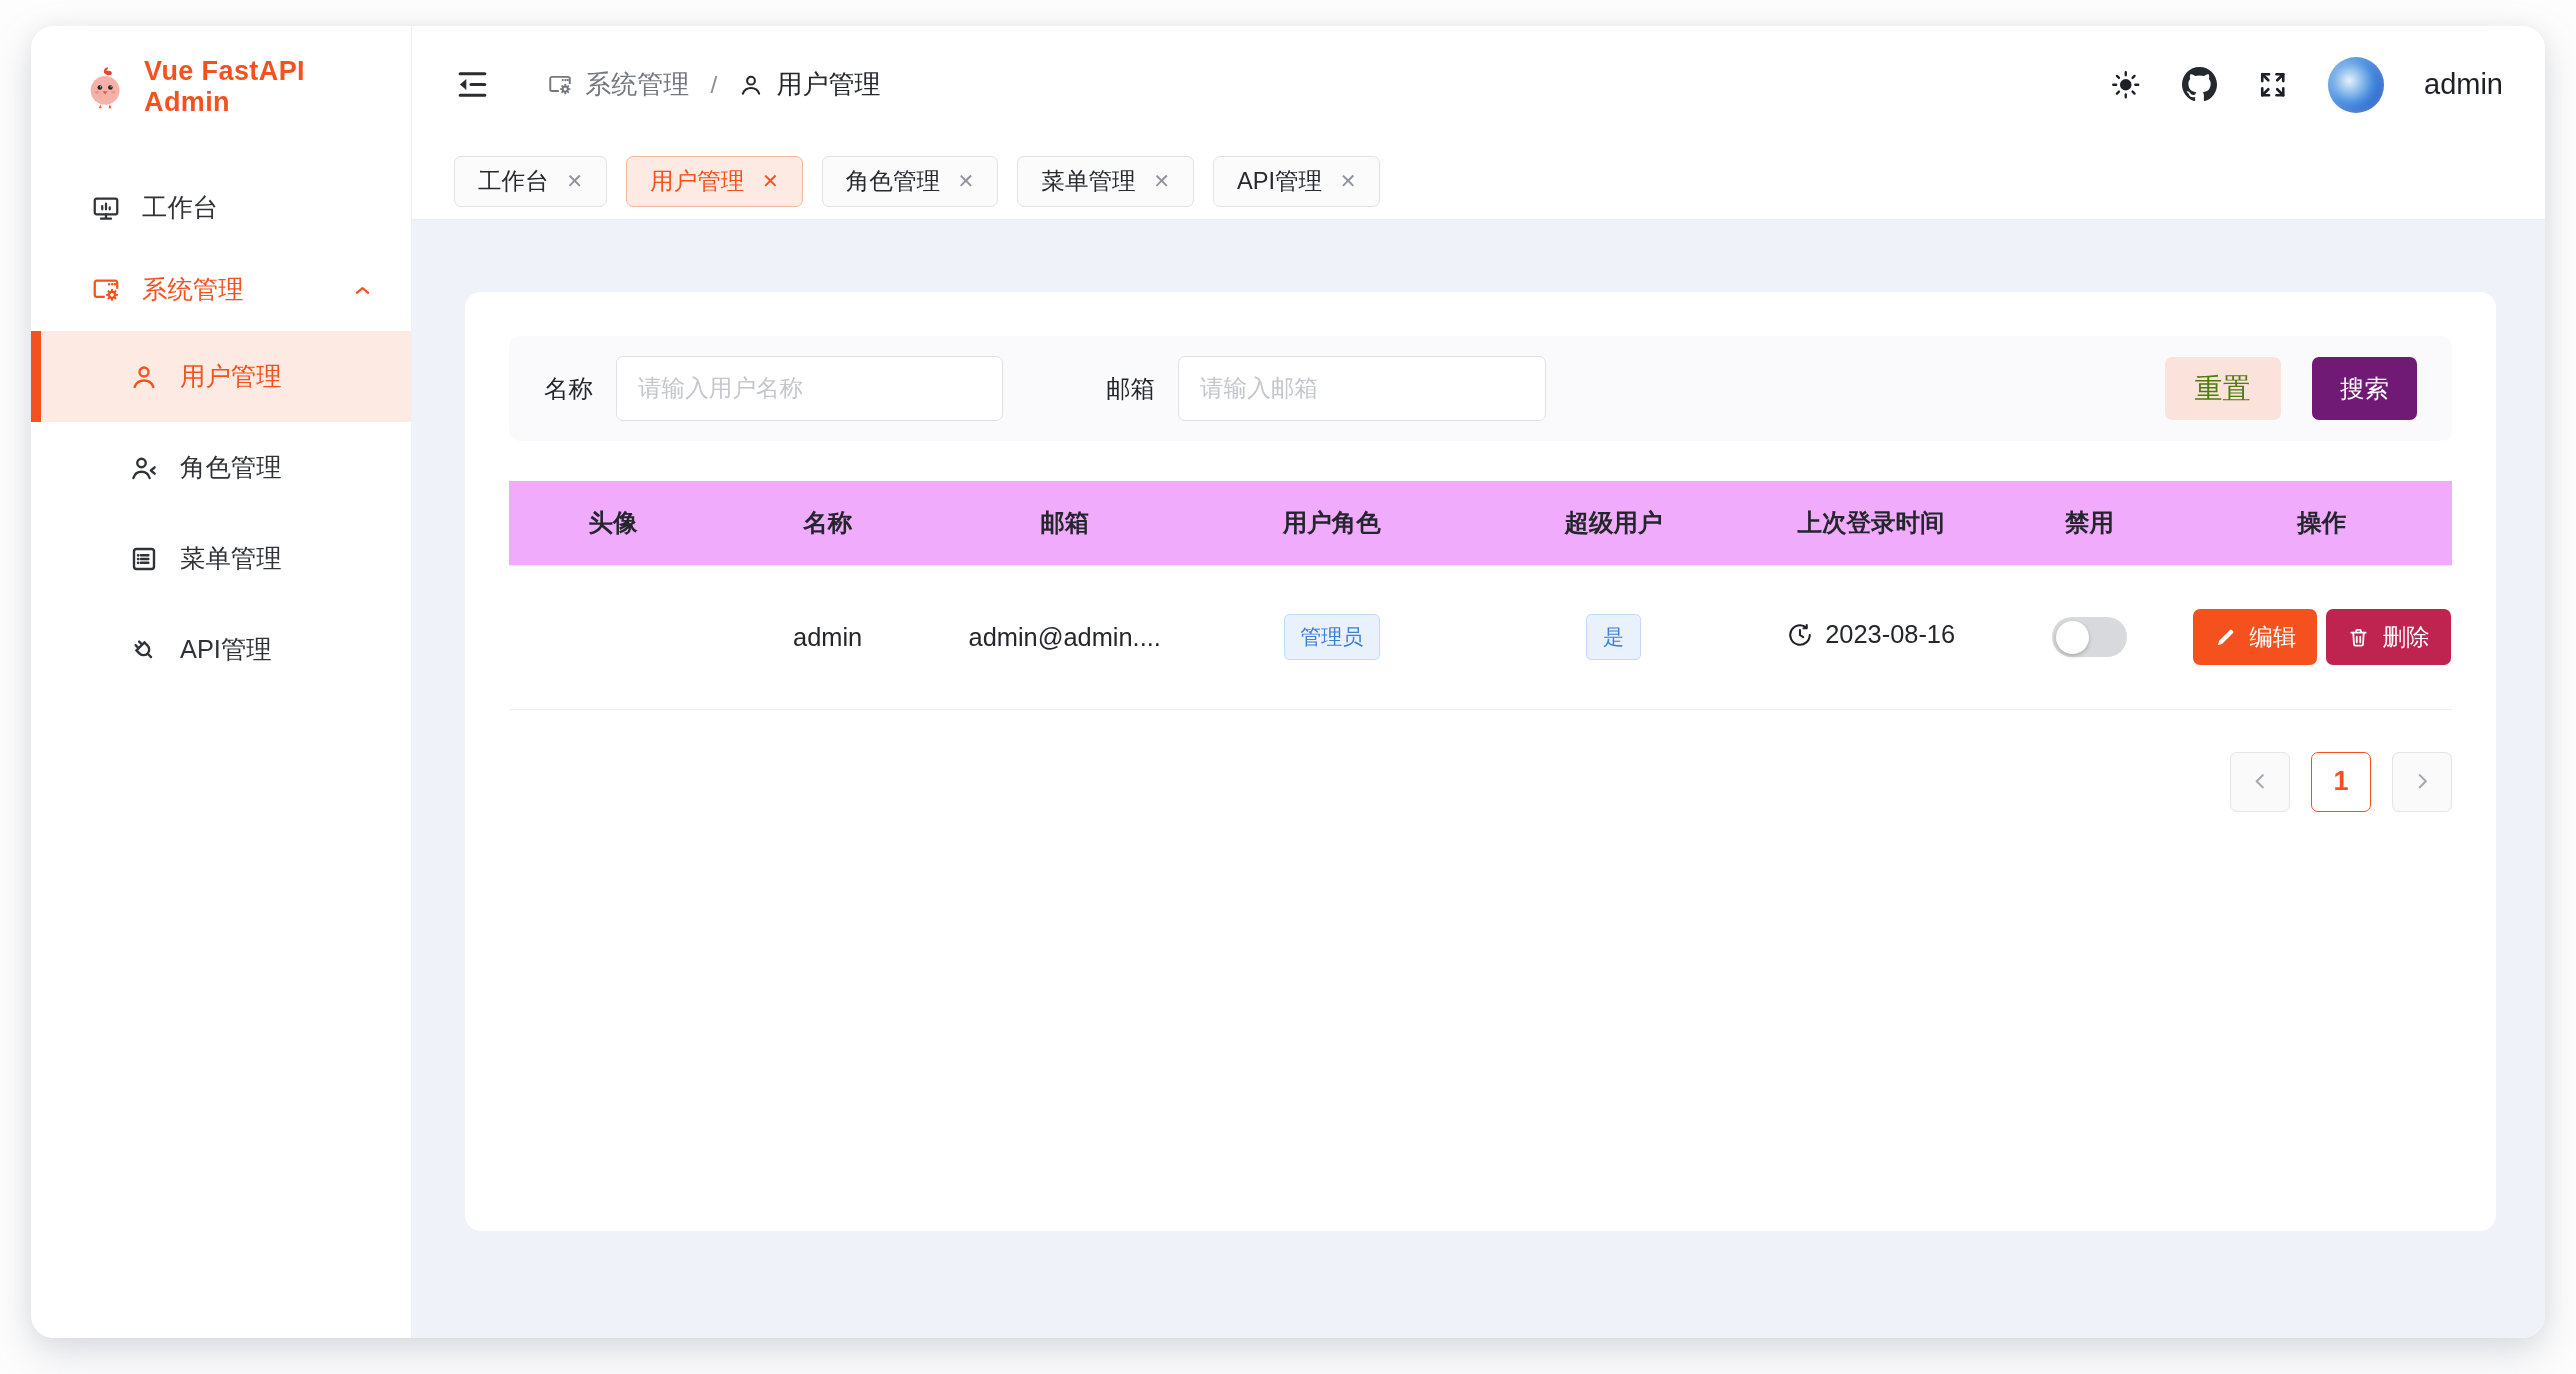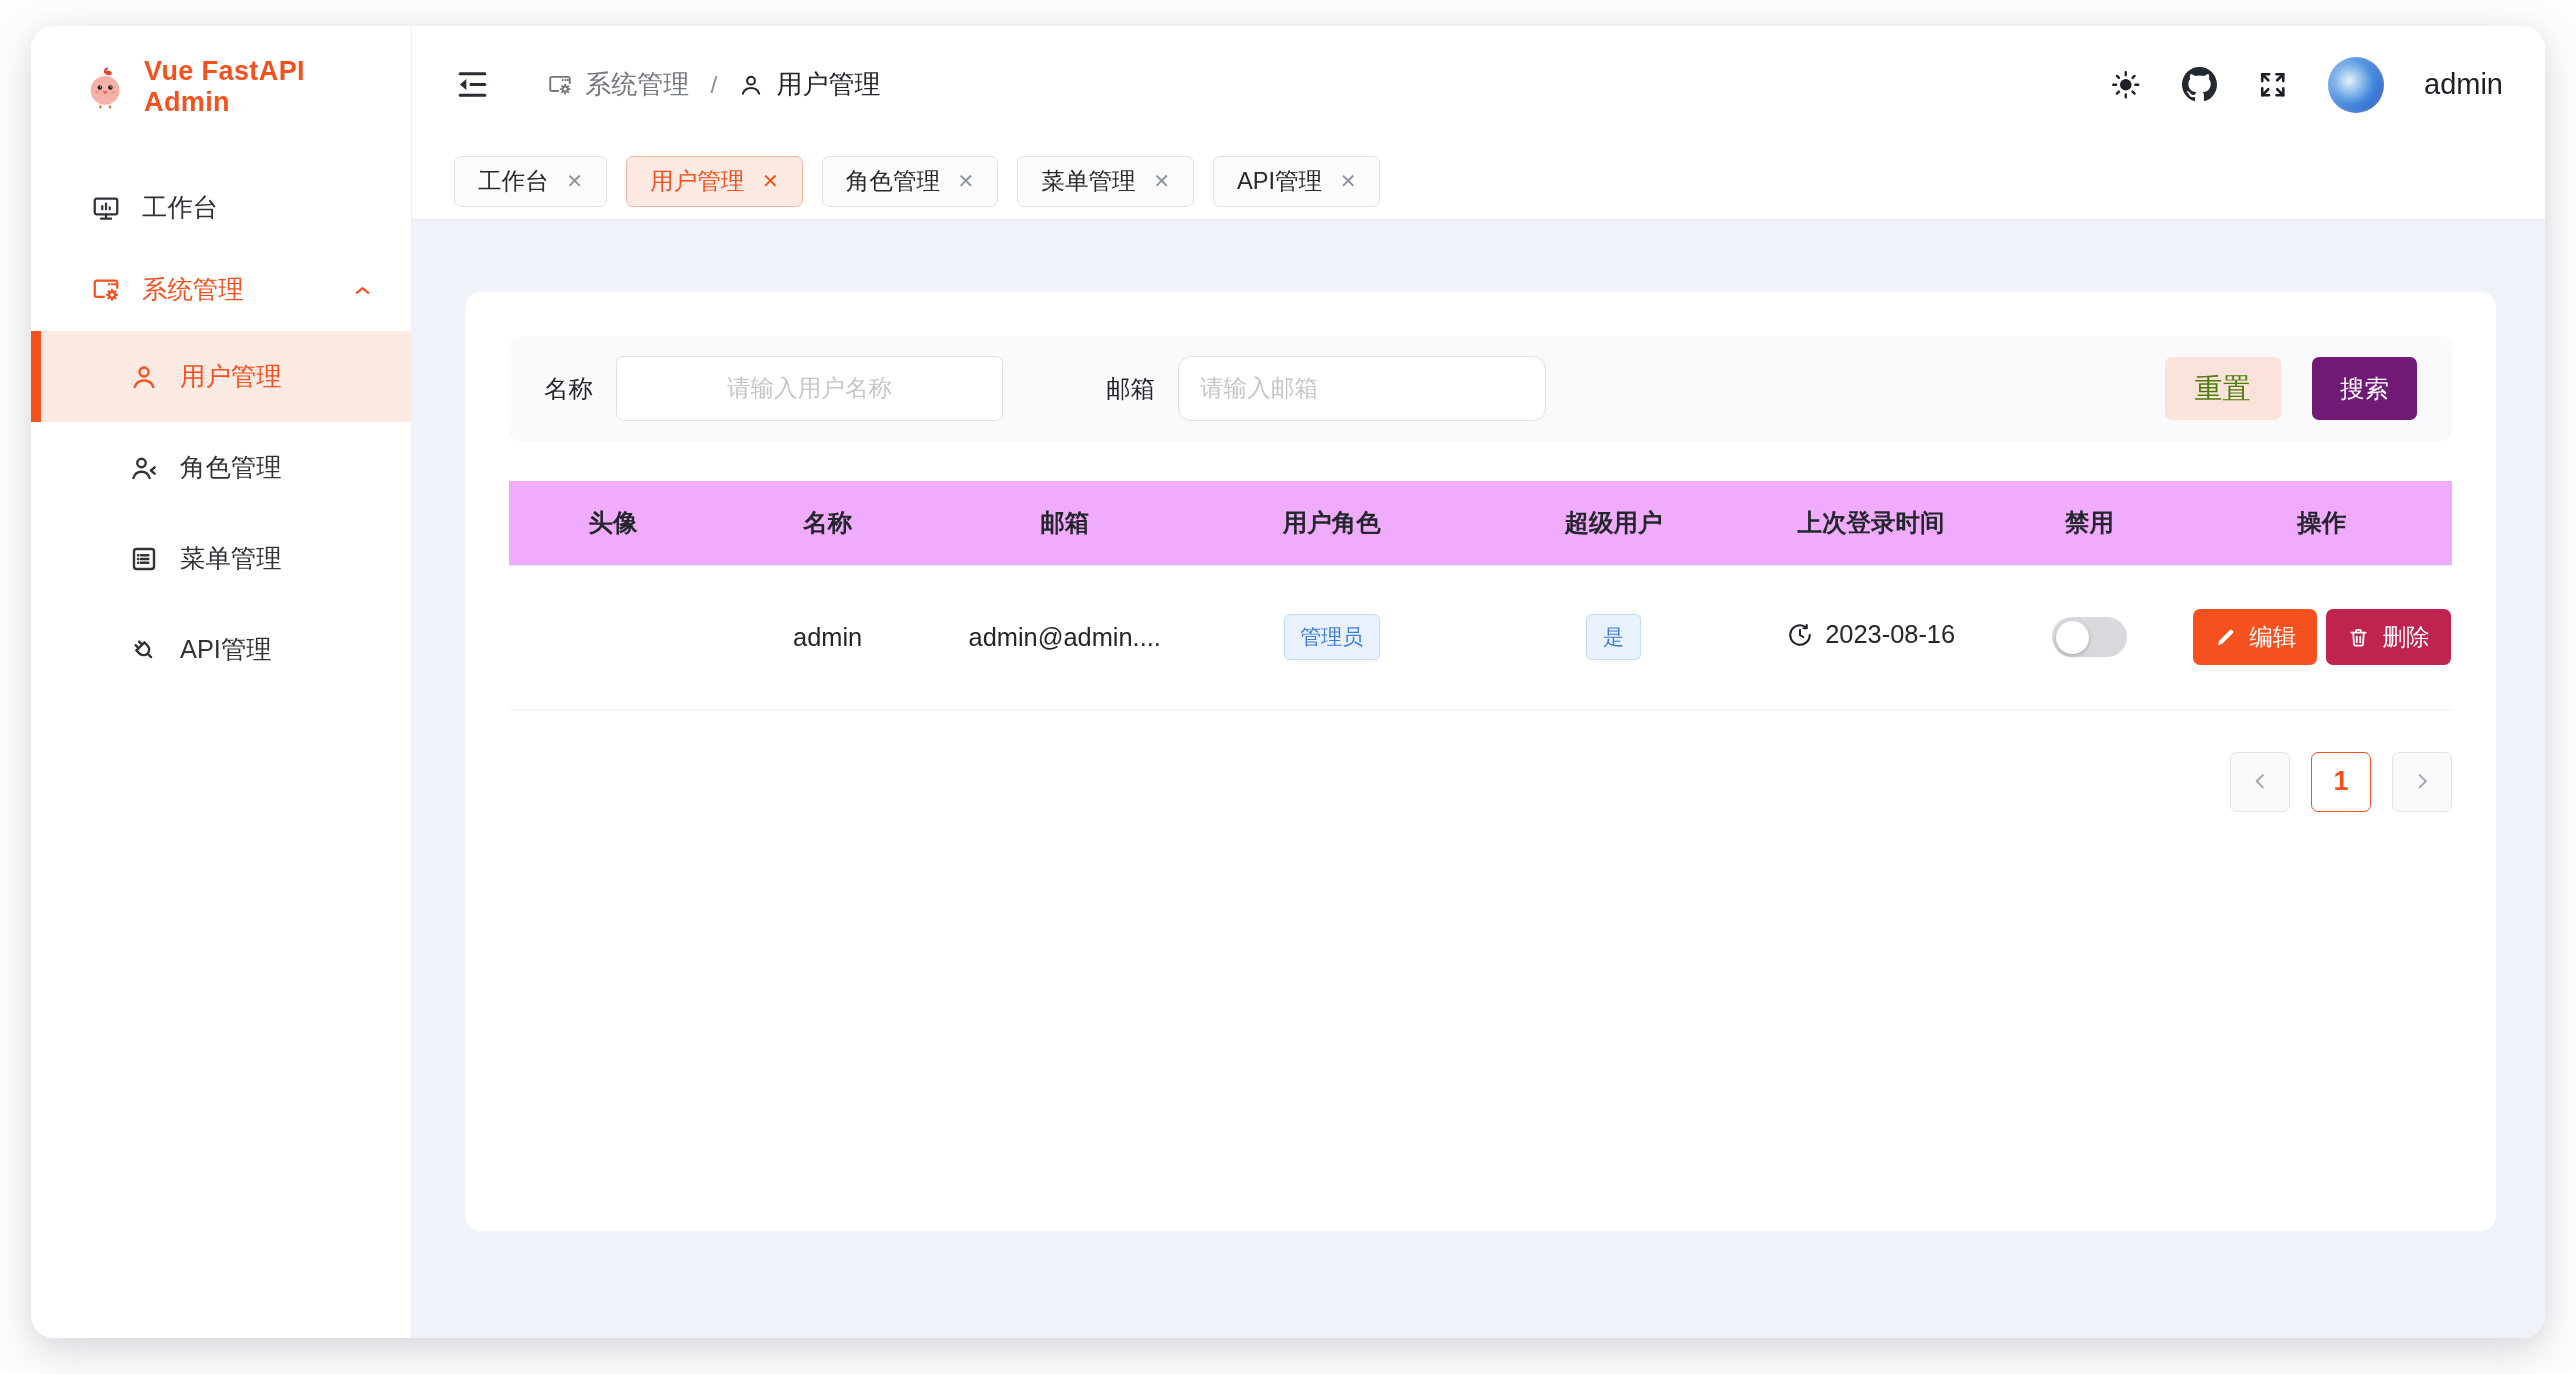--- a/index.html
+++ b/index.html
@@ -51,22 +51,22 @@
   .page-title{font-size:34px;font-weight:600;color:#1d2026;}
   .btn{border:none;cursor:pointer;font-family:inherit;display:inline-flex;align-items:center;justify-content:center;}
   .btn-create{height:65px;padding:0 31.5px;background:#F4511E;color:#fff;border-radius:7px;font-size:25.4px;gap:14px;}
   .btn-create .plus{font-size:30px;font-weight:400;margin-top:-2.6px;}
   .panel{margin-top:39px;background:#fff;border-radius:15.8px;height:939px;padding:44px 44px;}
   
   .query-bar{background:#fafafc;border-radius:10.5px;height:105px;display:flex;align-items:center;padding:0 35px;}
   .q-label{font-size:24.5px;color:#23262b;font-weight:500;}
   .q-input{height:65px;border:0.9px solid #dfdfe6;border-radius:7px;background:#fff;margin-left:23px;padding:0 21px;font-size:23.6px;color:#33363c;outline:none;font-family:inherit;}
   .q-input::placeholder{color:#c4c6cc;}
-  .q-input.name{width:387px;text-align:center;}
-  .q-input.email{width:368px;margin-right:0;border-radius:13px;}
+  .q-input.name{width:387px;}
+  .q-input.email{width:368px;margin-right:0;}
   .q-group2{margin-left:103px;display:flex;align-items:center;}
   .q-spacer{flex:1;}
   .btn-reset{height:63px;padding:8px 30px;background:#fbe2da;color:#4d7c0f;border-radius:7px;font-size:28px;}
   .btn-search{height:63px;padding:0 28px;background:#701a75;color:#fff;border-radius:7px;font-size:24.5px;margin-left:31.5px;}
   
   table.users{width:100%;border-collapse:collapse;margin-top:40px;}
   table.users thead tr{background:#f0abfc;}
   table.users th{height:84px;font-size:24.5px;font-weight:700;color:#23262b;text-align:center;border-bottom:0.9px solid #ebedf1;}
   table.users td{height:144px;font-size:25.4px;color:#23262b;text-align:center;border-bottom:0.9px solid #ebedf1;}
   .tag-blue{display:inline-block;padding:7.9px 15.8px;background:#e9f1fc;border:0.9px solid #c2daf6;border-radius:5.3px;color:#3d7ed8;font-size:21px;}

